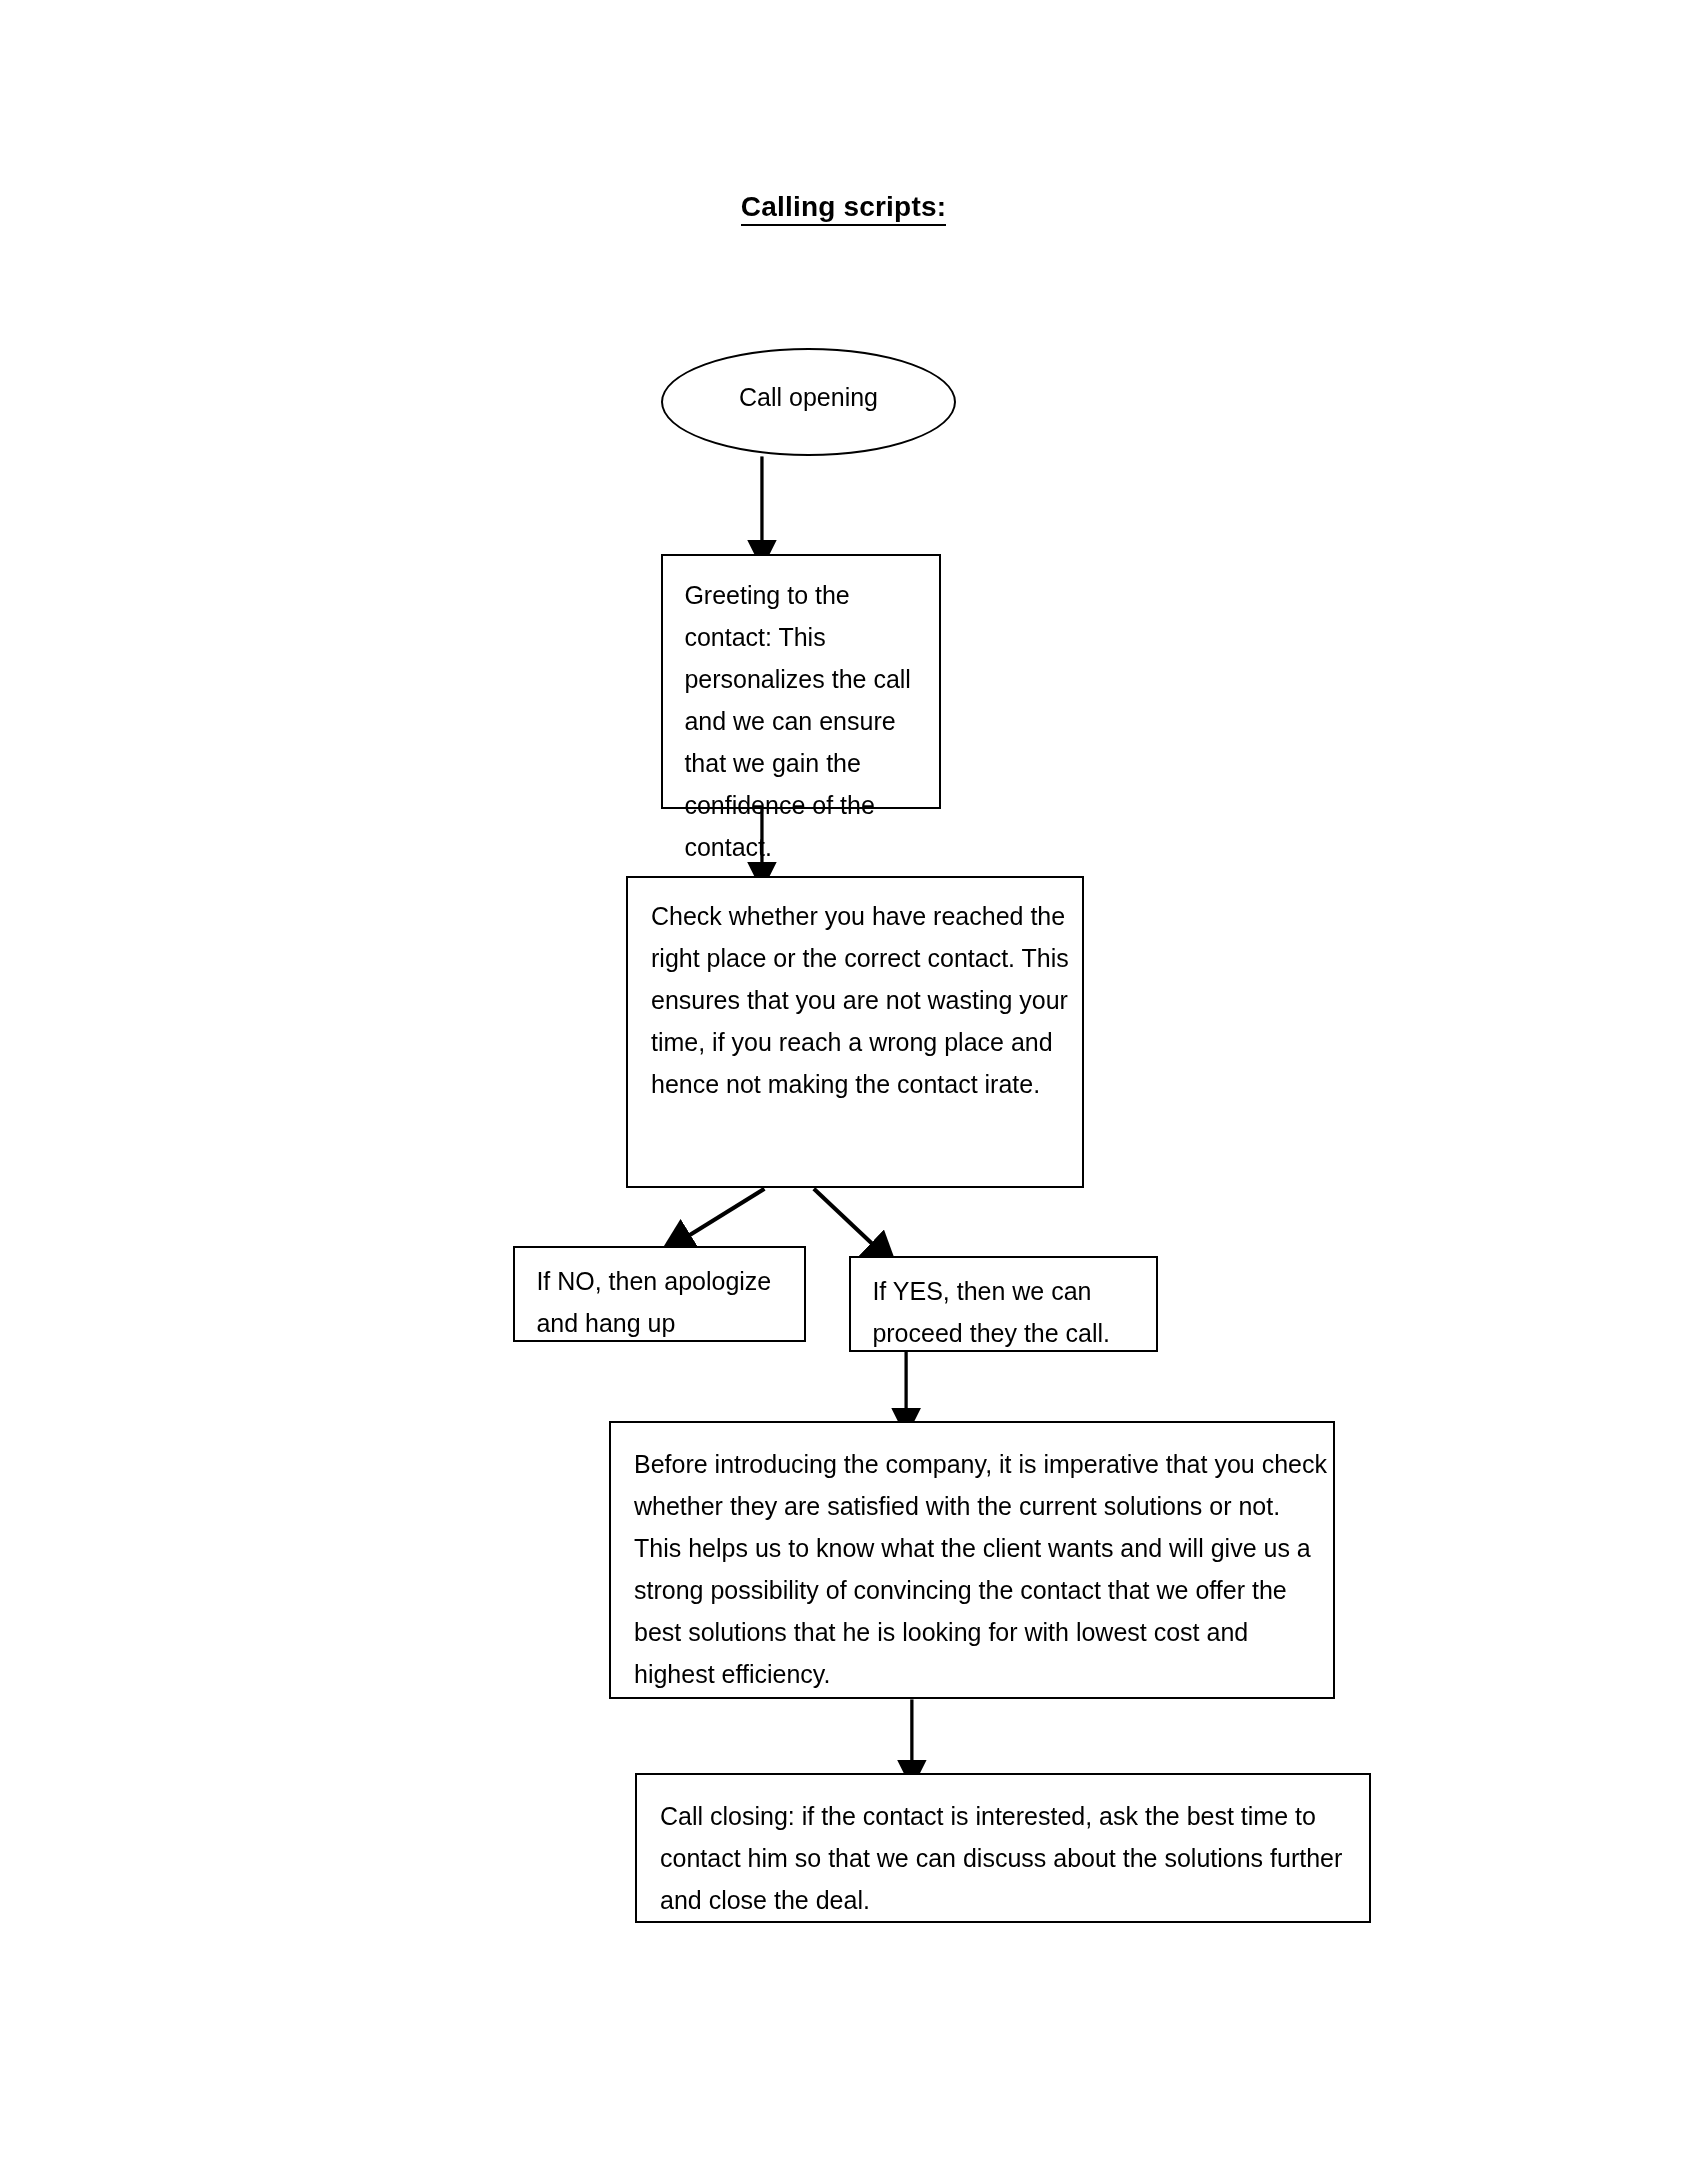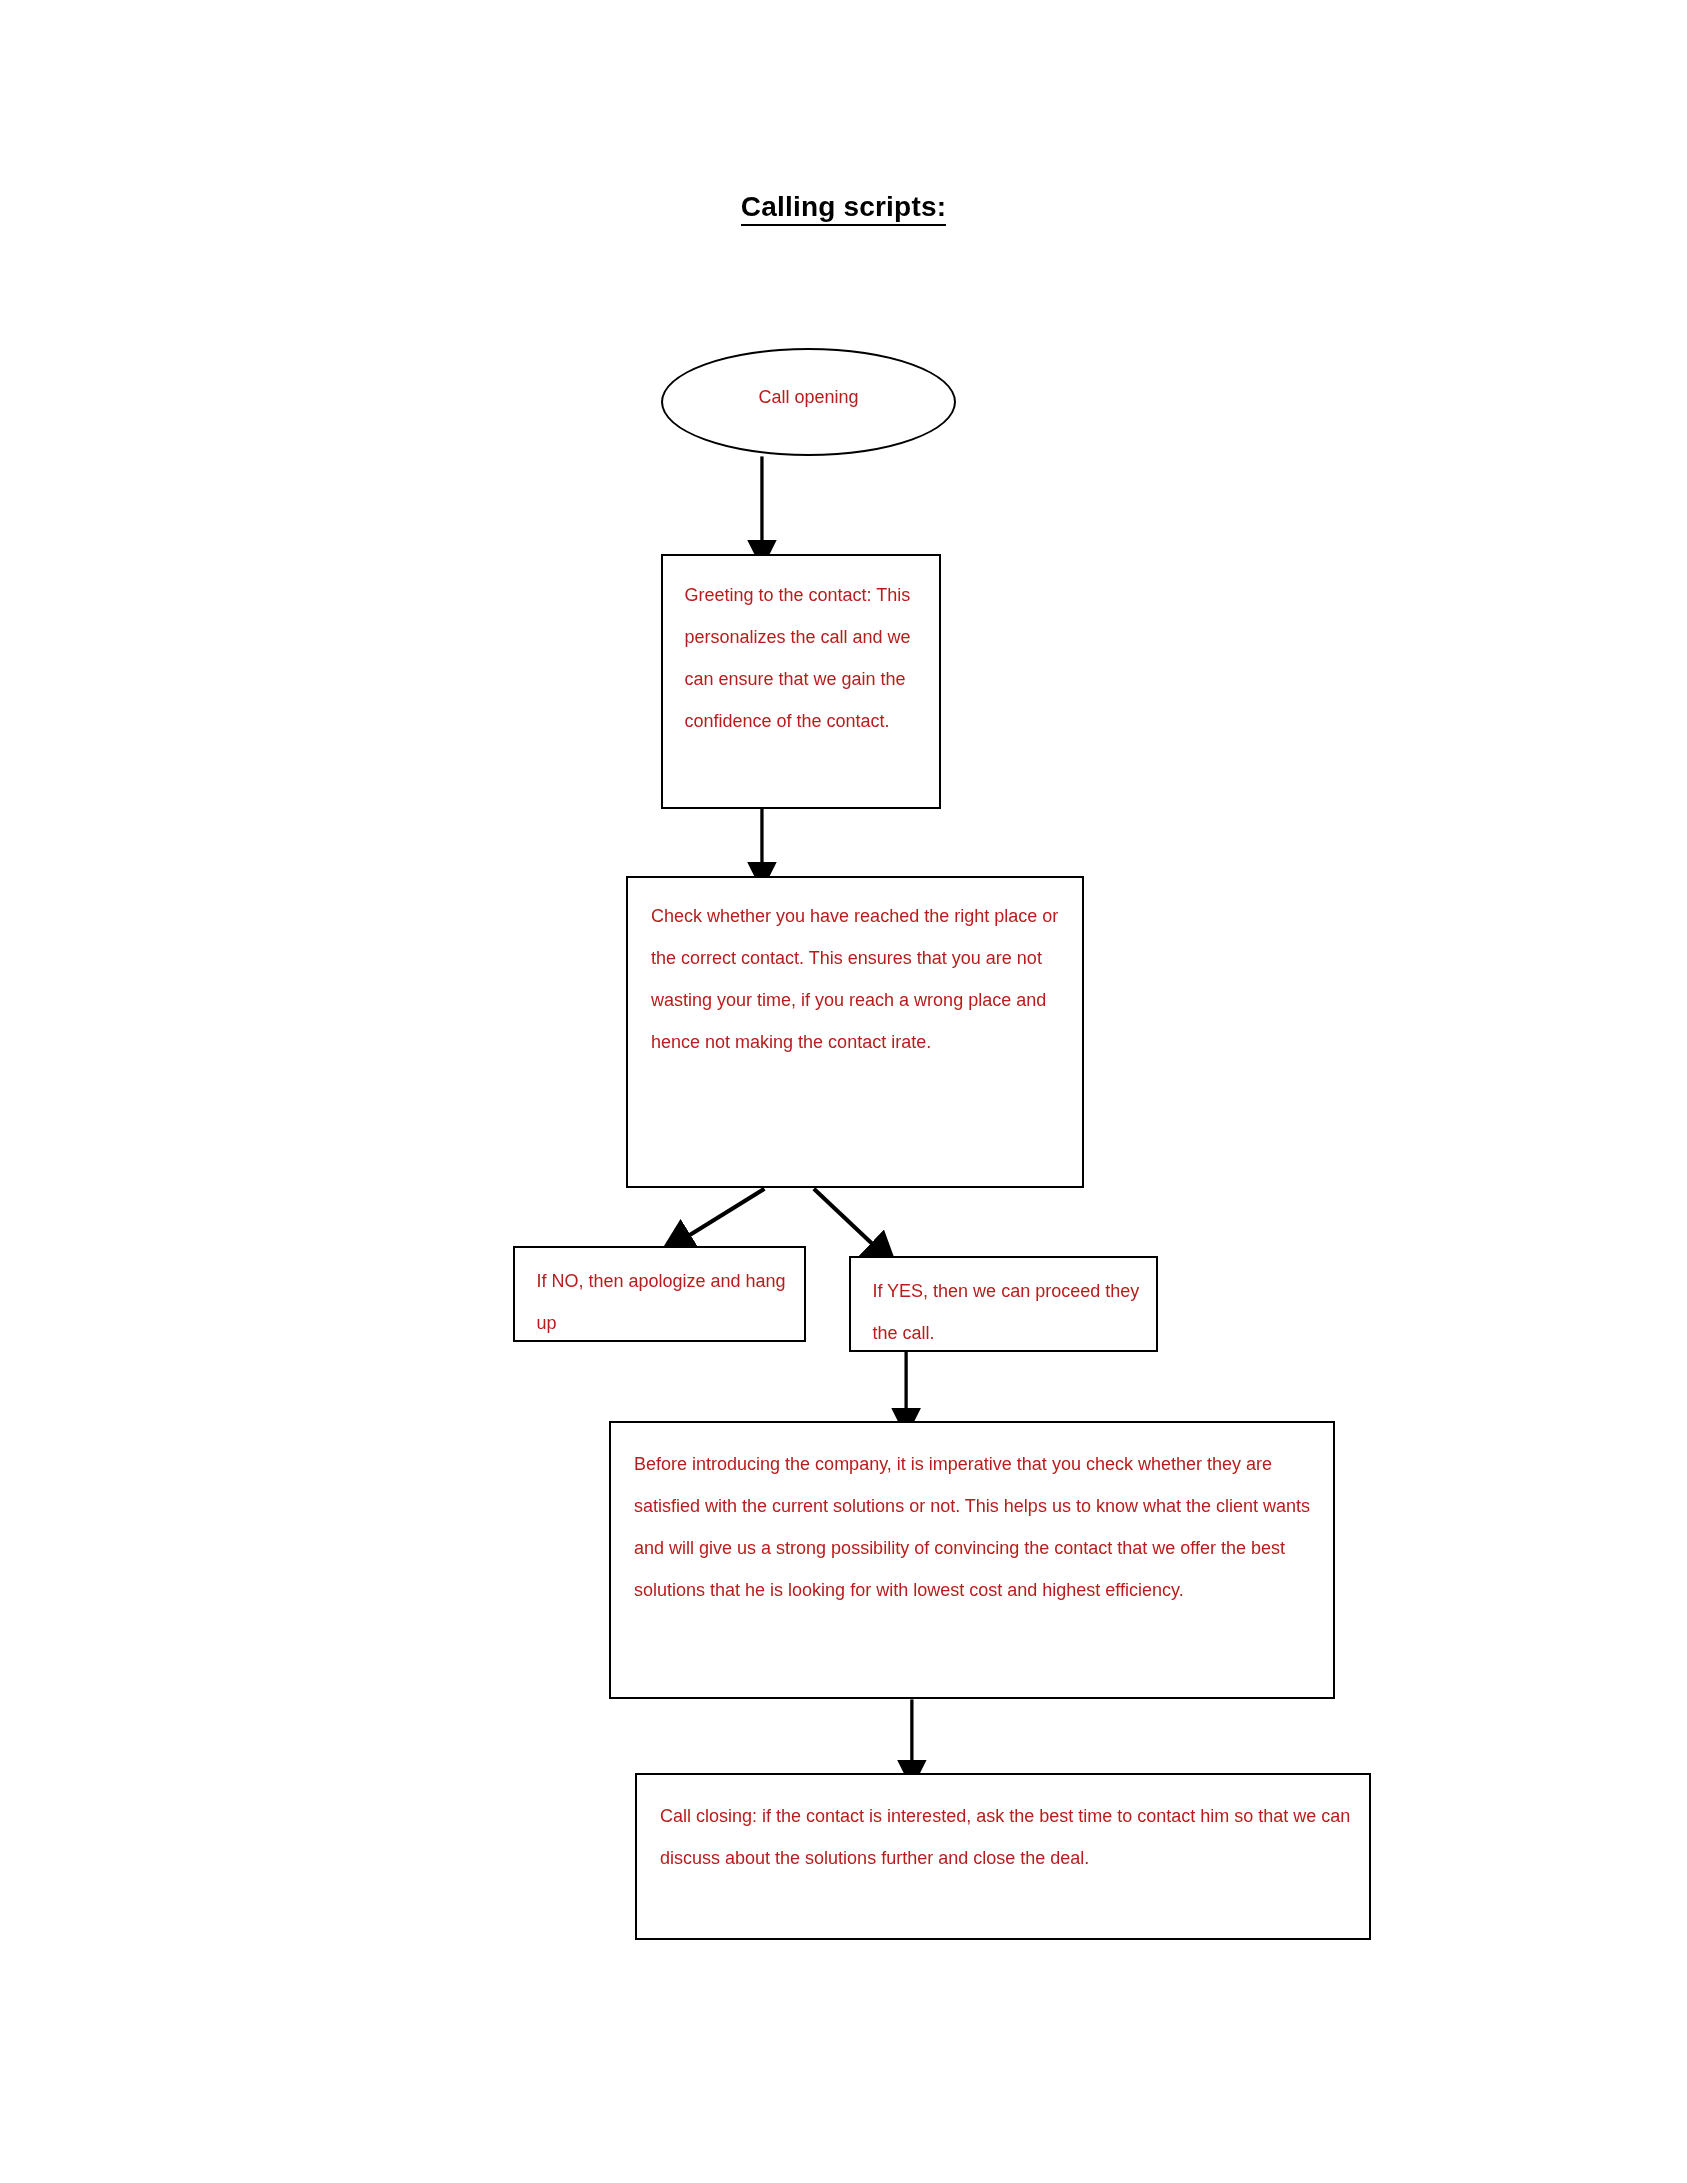--- a/index.html
+++ b/index.html
@@ -41,23 +41,23 @@
     border-bottom: 2.5px solid #000;
     padding-bottom: 1.6px;
   }
 
   
   .node {
     position: absolute;
     box-sizing: border-box;
   }
   .node-text {
-    font-size: 18px;
+    font-size: 25px;
     line-height: 42px;
-    color: #b91c1c;
+    color: #000000;
     white-space: pre-wrap;
   }
 
   
   #node-oval {
     left: 661px;
     top: 348px;
     width: 295px;
     height: 108px;
     border: 2.5px solid #000;
@@ -100,21 +100,21 @@
     padding: 11.5px 0 0 21.4px;
     z-index: 4;
   }
   #node-before {
     left: 570px; top: 1421px;
     width: 726px; height: 278px;
     padding: 20px 0 0 23px;
   }
   #node-closing {
     left: 596px; top: 1773px;
-    width: 736px; height: 167px;
+    width: 736px; height: 150px;
     padding: 20px 0 0 23px;
   }
 </style>
 </head>
 <body>
 
 <div id="page">
 
   <div class="doc-title"><span>Calling scripts:</span></div>
 

